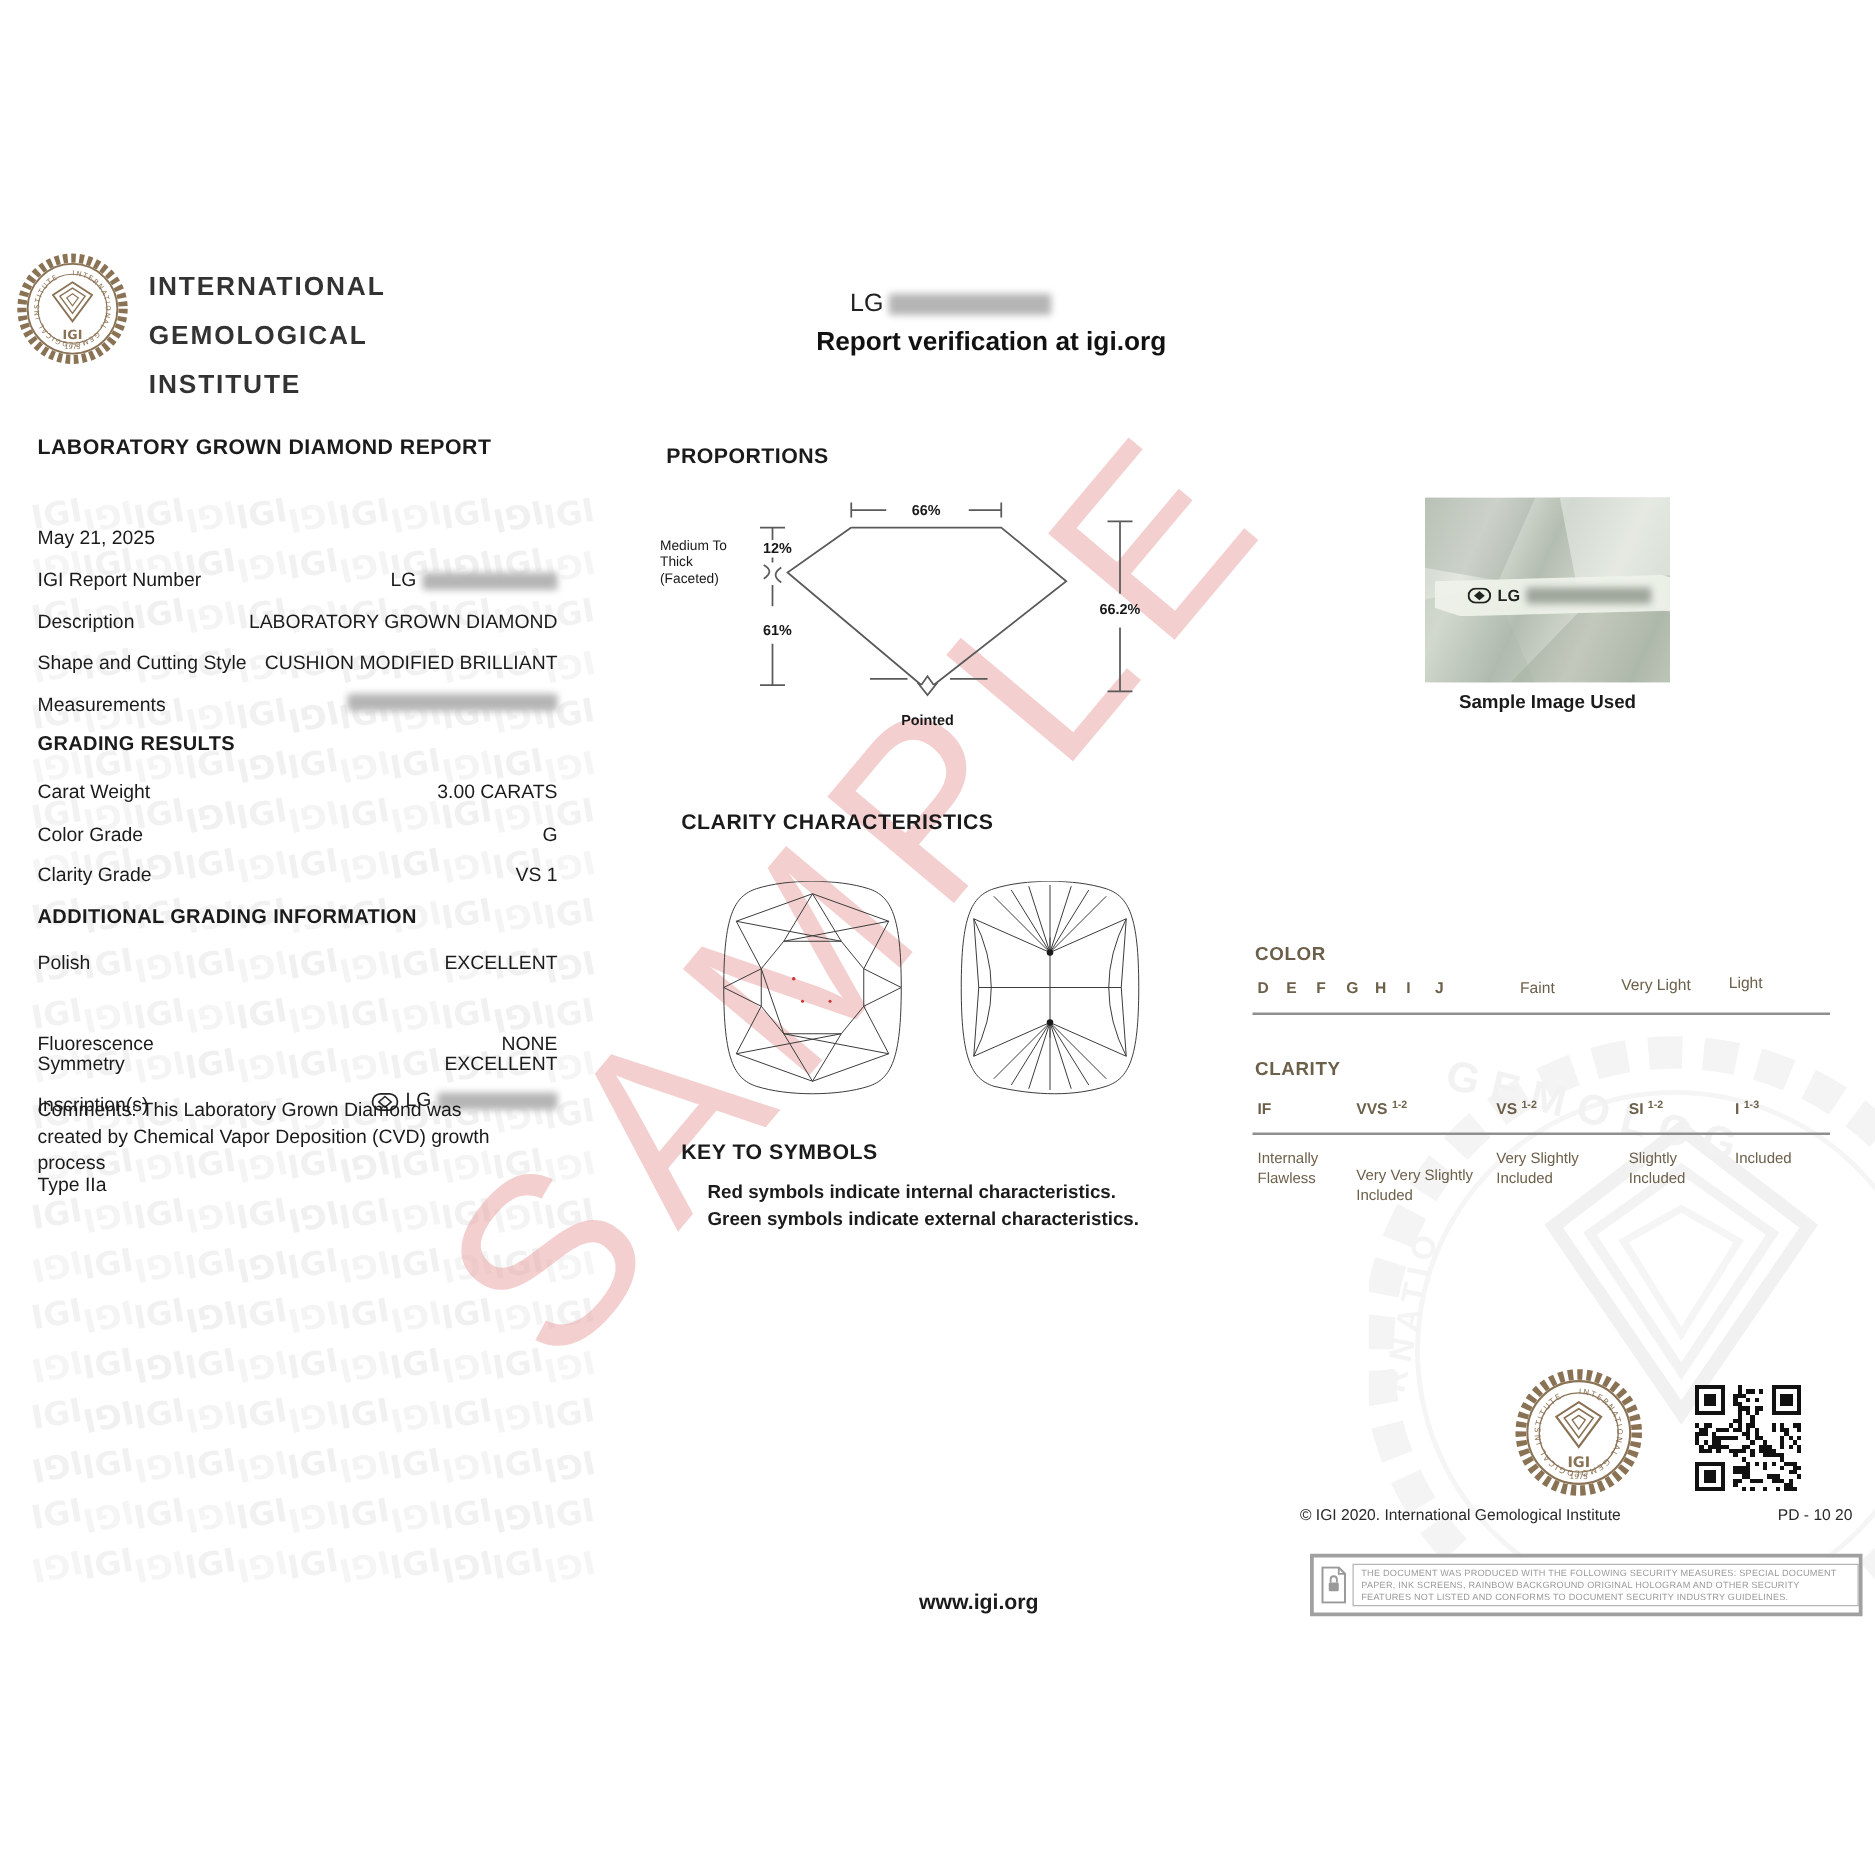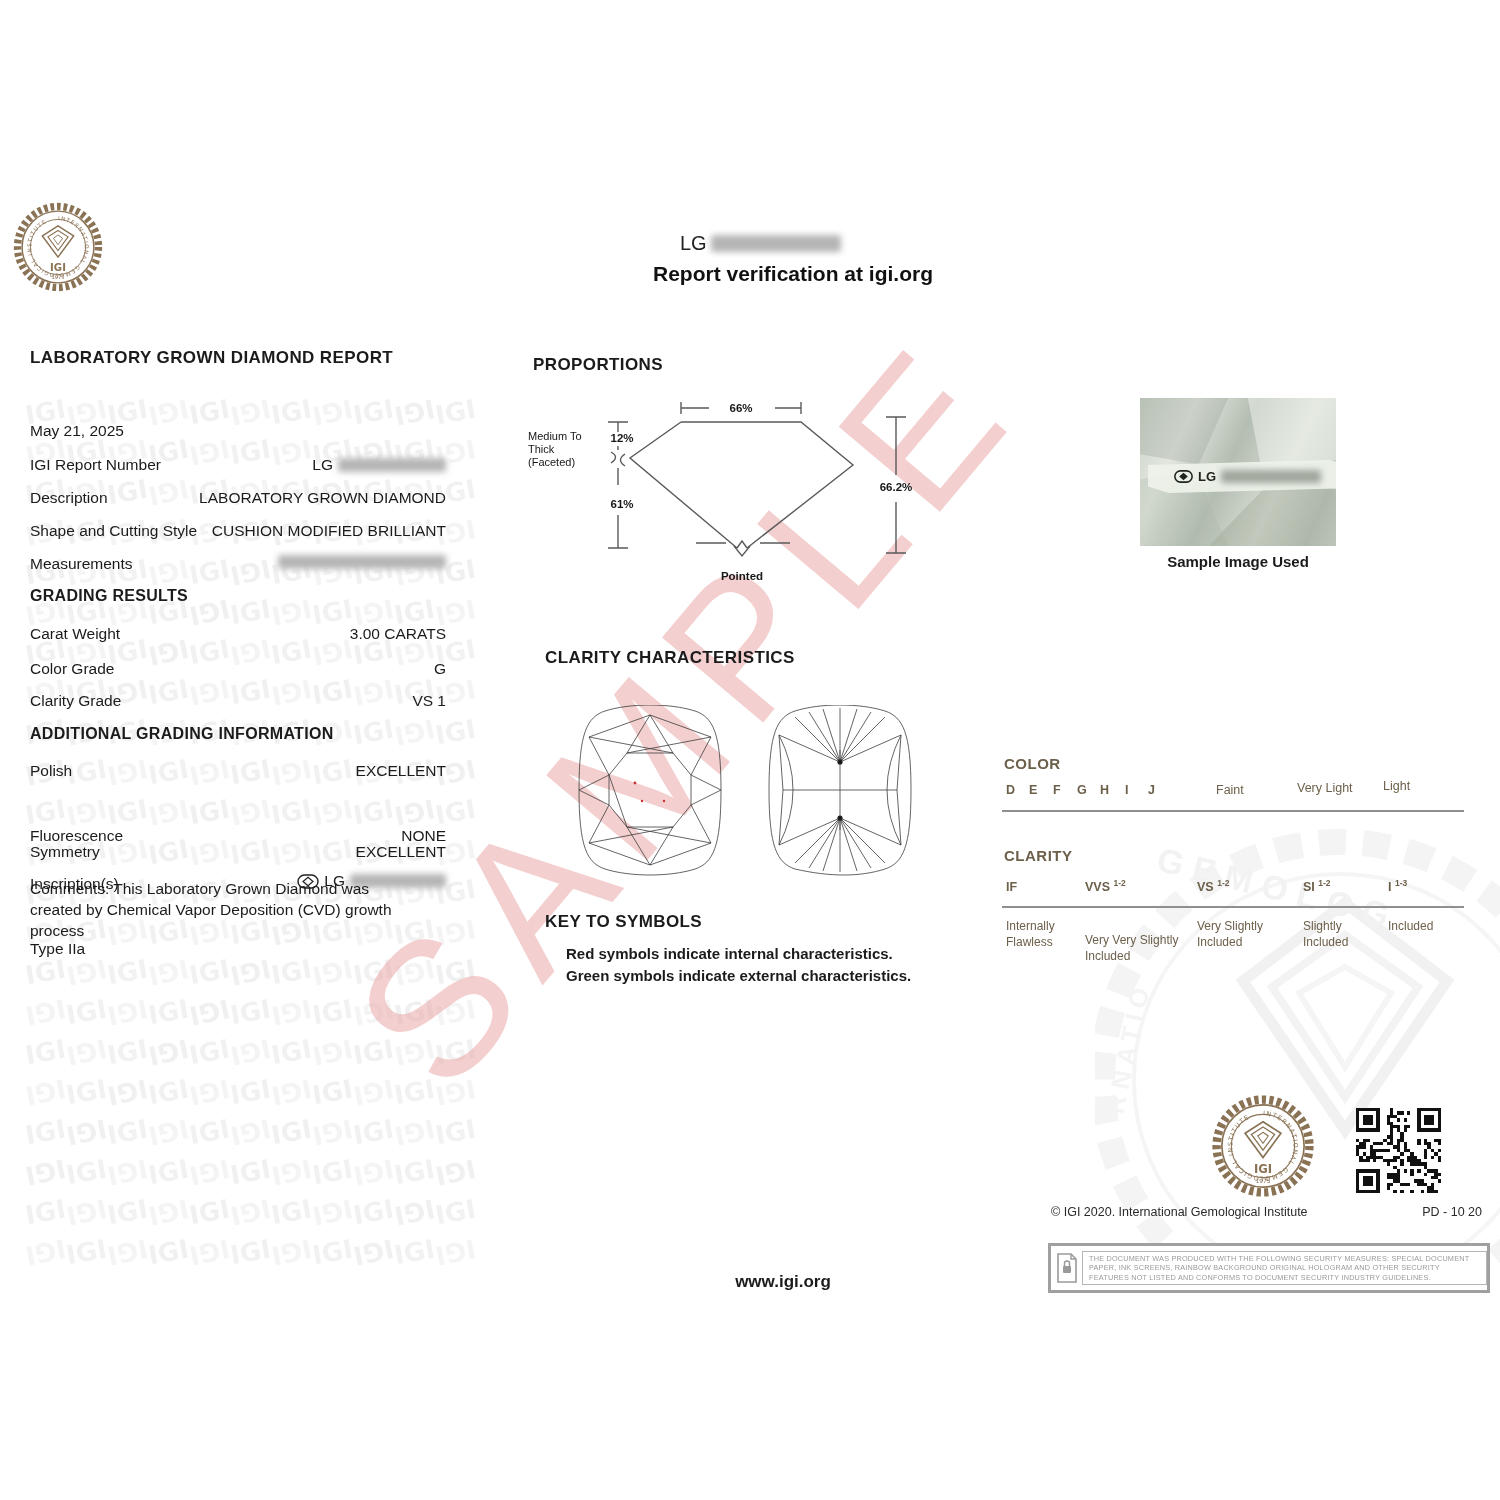--- a/index.html
+++ b/index.html
@@ -66,21 +66,21 @@
   .kts-line1{position:absolute;left:566px;top:945px;font-size:15px;font-weight:700;}
   .kts-line2{position:absolute;left:566px;top:967px;font-size:15px;font-weight:700;}
   .scale-head{position:absolute;font-size:15px;font-weight:700;letter-spacing:.5px;color:#6d604b;}
   .scale-item{position:absolute;font-size:12.5px;font-weight:700;color:#6d604b;}
   .scale-item sup{font-size:8.5px;}
   .scale-desc{position:absolute;font-size:12px;font-weight:400;color:#6d604b;line-height:16px;width:108px;}
   .hrule{position:absolute;left:1002px;width:462px;height:2px;background:#8f8f8f;}
   
   .website{position:absolute;left:683px;top:1272px;width:200px;text-align:center;
            font-size:17px;font-weight:700;}
-  .copyright{position:absolute;left:1040px;top:1205px;font-size:12.5px;color:#2a2a2a;margin-left:11px;}
+  .copyright{position:absolute;left:1040px;top:1205px;font-size:12.5px;color:#2a2a2a;}
   .doc-code{position:absolute;left:1380px;top:1205px;width:102px;text-align:right;font-size:12.5px;color:#2a2a2a;}
   .sec-box{position:absolute;left:1048px;top:1243px;width:436px;height:44px;
            border:3px solid #a0a0a0;background:#fff;display:flex;align-items:center;}
   .sec-box-inner{border:1px solid #b5b5b5;margin-left:4px;flex:1;height:32px;display:flex;
                  align-items:center;padding:0 6px;}
   .sec-text{font-size:7.3px;line-height:9.5px;color:#9a9a9a;letter-spacing:.2px;
             filter:blur(.4px);text-transform:uppercase;}
   .sec-icon{width:22px;height:30px;margin-left:5px;flex:0 0 auto;}
   .qr-wrap{position:absolute;left:1356px;top:1108px;}
   
@@ -374,20 +374,23 @@
         <text font-size="6" fill="#8a7254" letter-spacing="1.2">
           <textPath href="#arcA">INTERNATIONAL GEMOLOGICAL INSTITUTE</textPath>
         </text>
         <path d="M50,32 L67,43 L50,66 L33,43 Z" fill="none" stroke="#8a7254" stroke-width="1.6"></path>
         <path d="M50,37 L61,44 L50,59 L39,44 Z" fill="none" stroke="#8a7254" stroke-width="1.2"></path>
         <path d="M50,42 L55,45.5 L50,52.5 L45,45.5 Z" fill="none" stroke="#8a7254" stroke-width="1"></path>
         <text x="50" y="81" text-anchor="middle" font-size="11" font-weight="700" fill="#8a7254">IGI</text>
         <text x="50" y="90" text-anchor="middle" font-size="5.5" fill="#8a7254">1975</text>
       </svg>
     </div>
+    <div class="institute-name">INTERNATIONAL
+GEMOLOGICAL
+INSTITUTE</div>
 
     <div class="report-no-top">
       <span>LG</span>
       <span class="blurbox" style="width:130px;height:17px;"></span>
     </div>
     <div class="verify-line">Report verification at igi.org</div>
 
     <div class="doc-title">LABORATORY GROWN DIAMOND REPORT</div>
 
     <div class="row" style="top:422px;">

